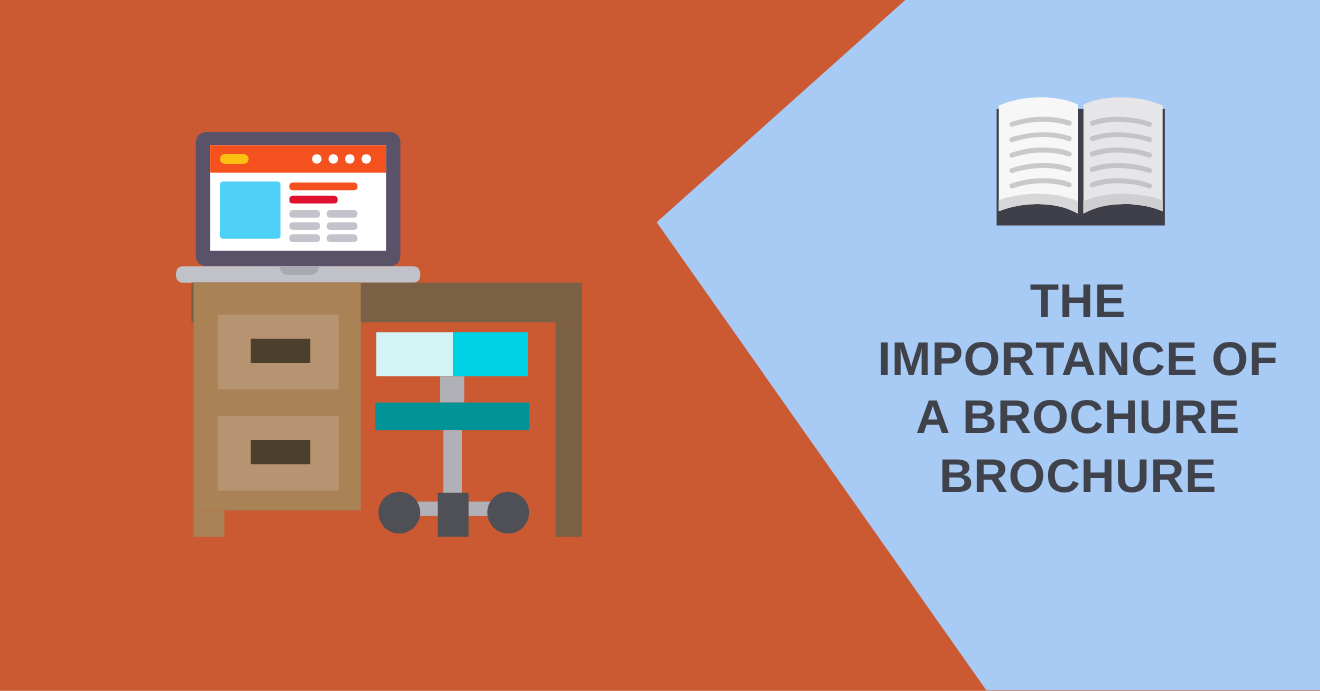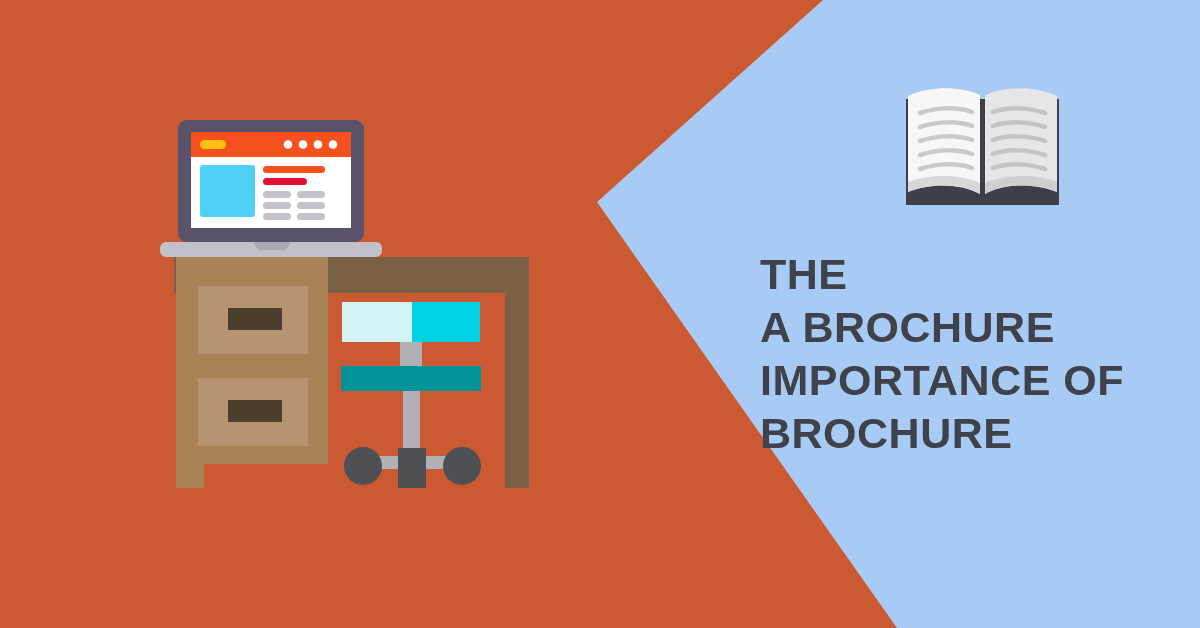--- a/index.html
+++ b/index.html
@@ -39,20 +39,21 @@
     left: 140px;
     top: 82px;
     width: 165px;
     height: 140px;
   }
   #headline {
     position: absolute;
     left: 0px;
     top: 248px;
     width: 440px;
+    text-align: center;
     color: #3f424b;
     font-size: 43px;
     font-weight: bold;
     line-height: 53px;
     letter-spacing: 0.5px;
   }
   .headline-line { display: block; white-space: nowrap; }
 
   
   #illustration {
@@ -193,19 +194,19 @@
           <path d="M93 44 C107 39 127 39 145 45"></path>
           <path d="M93 58 C107 53 127 53 145 59"></path>
           <path d="M93 72 C107 67 127 67 145 73"></path>
           <path d="M93 86 C107 81 127 81 145 87"></path>
         </g>
       </svg>
     </div>
 
     <div id="headline">
       <span class="headline-line">THE</span>
+      <span class="headline-line">IMPORTANCE OF</span>
       <span class="headline-line">A BROCHURE</span>
-      <span class="headline-line">IMPORTANCE OF</span>
       <span class="headline-line">BROCHURE</span>
     </div>
   </div>
 
 </div>
 
 </body></html>

